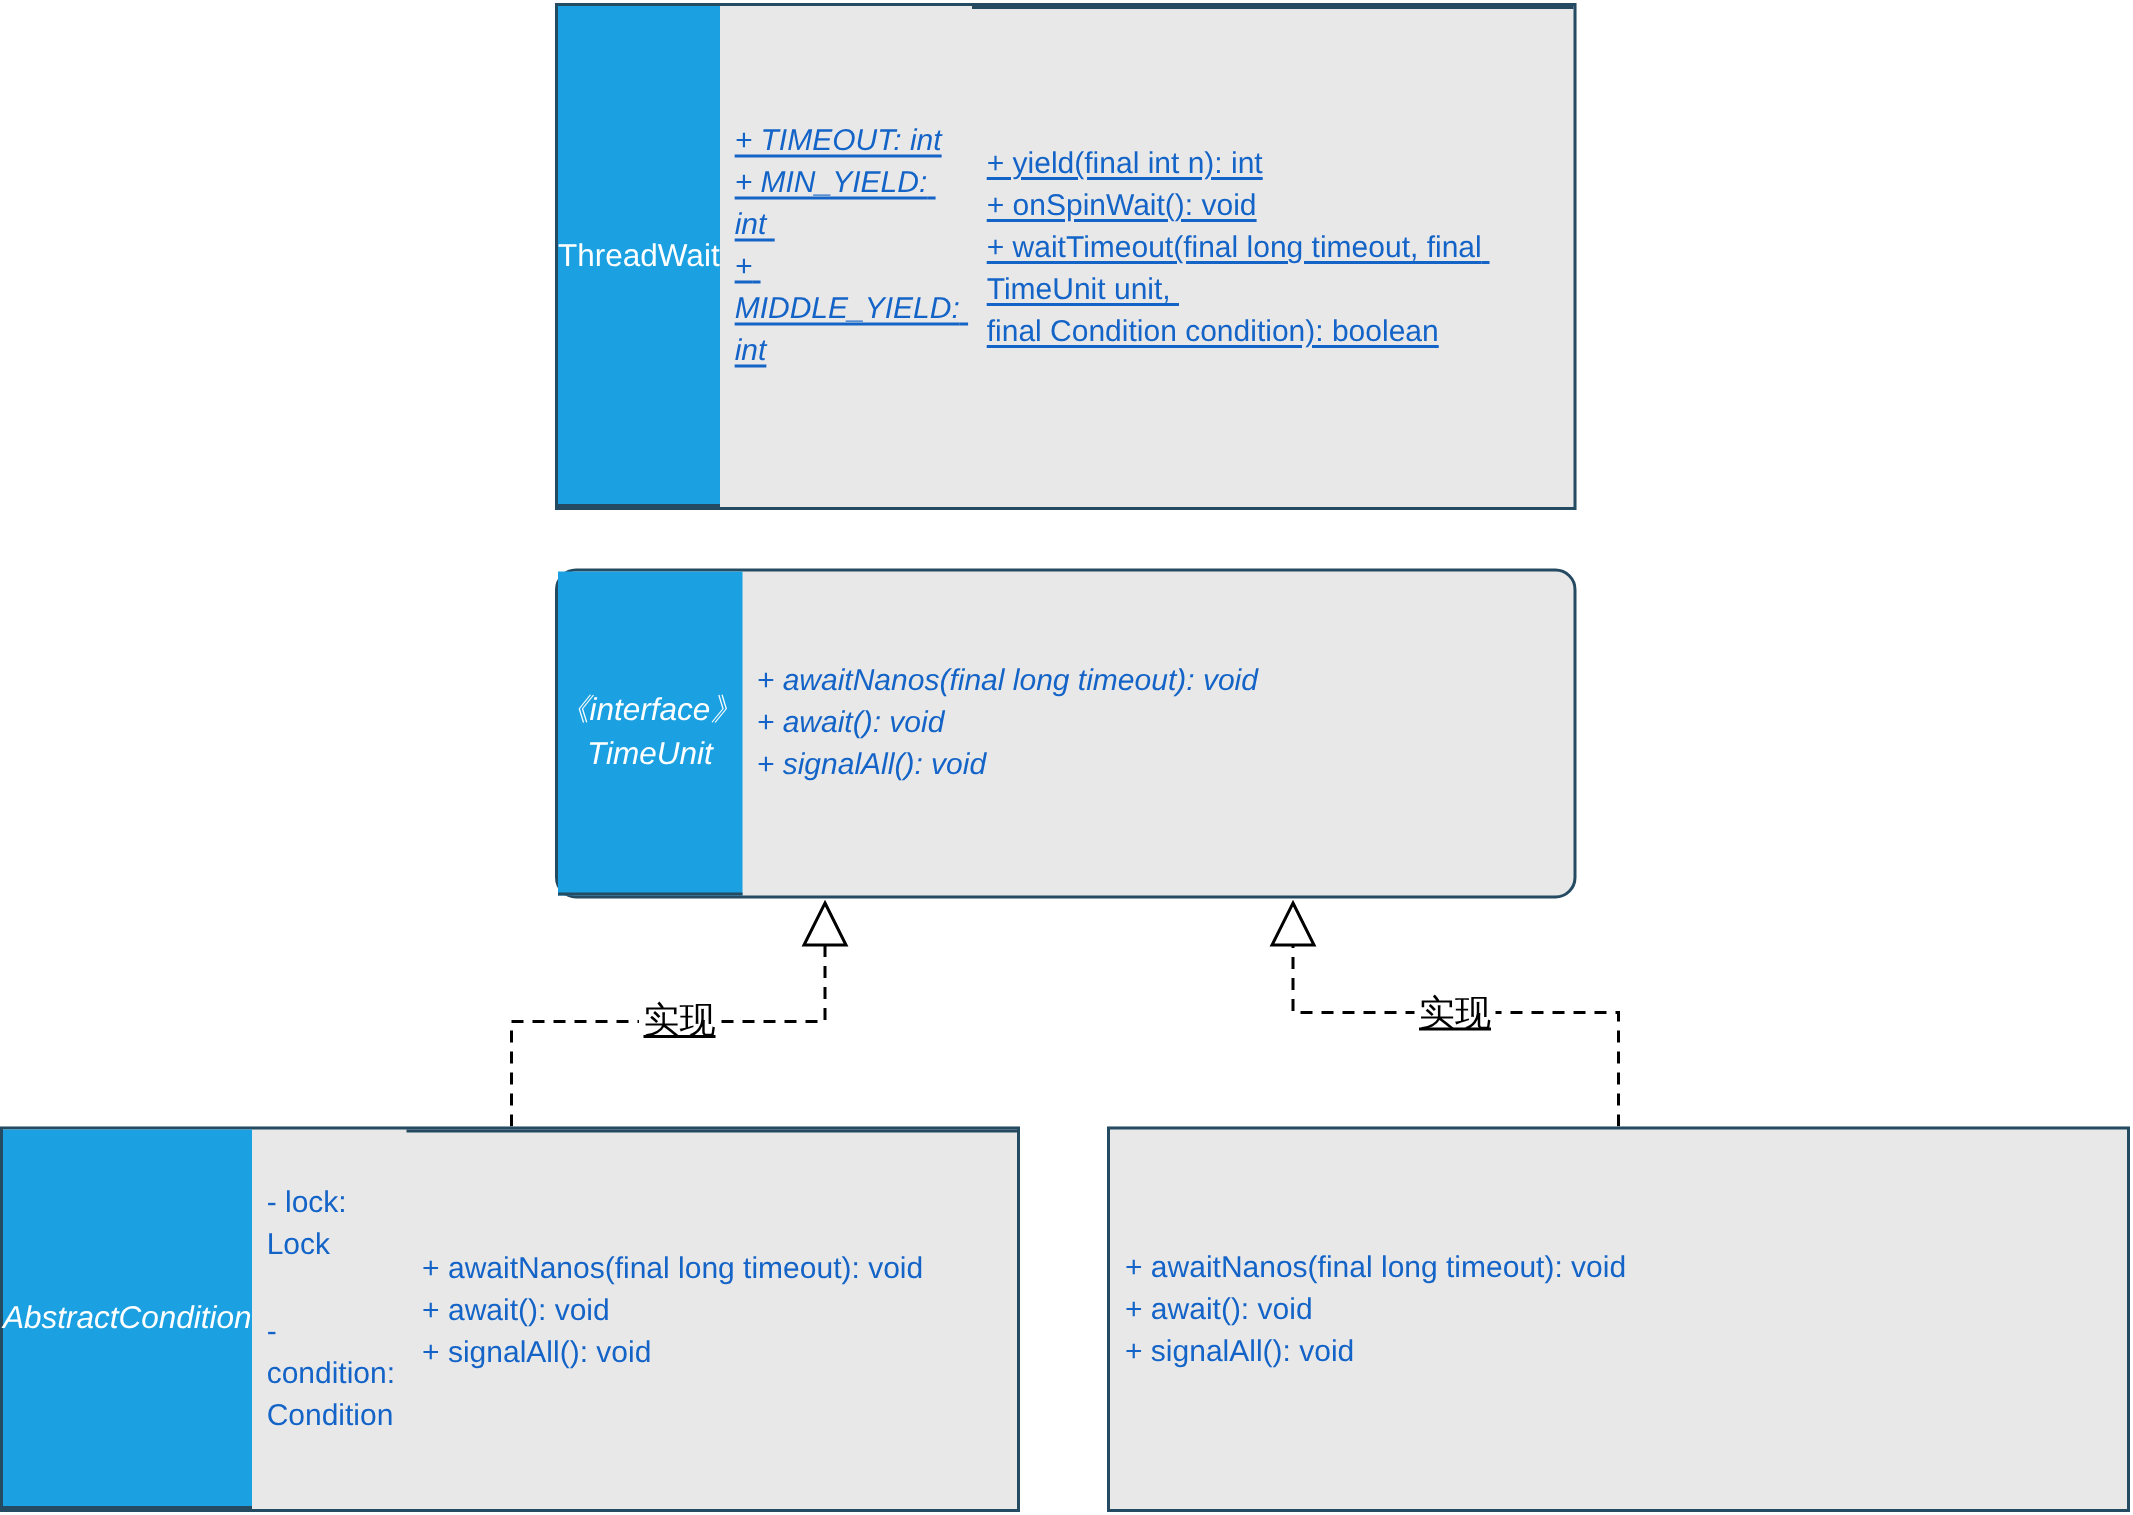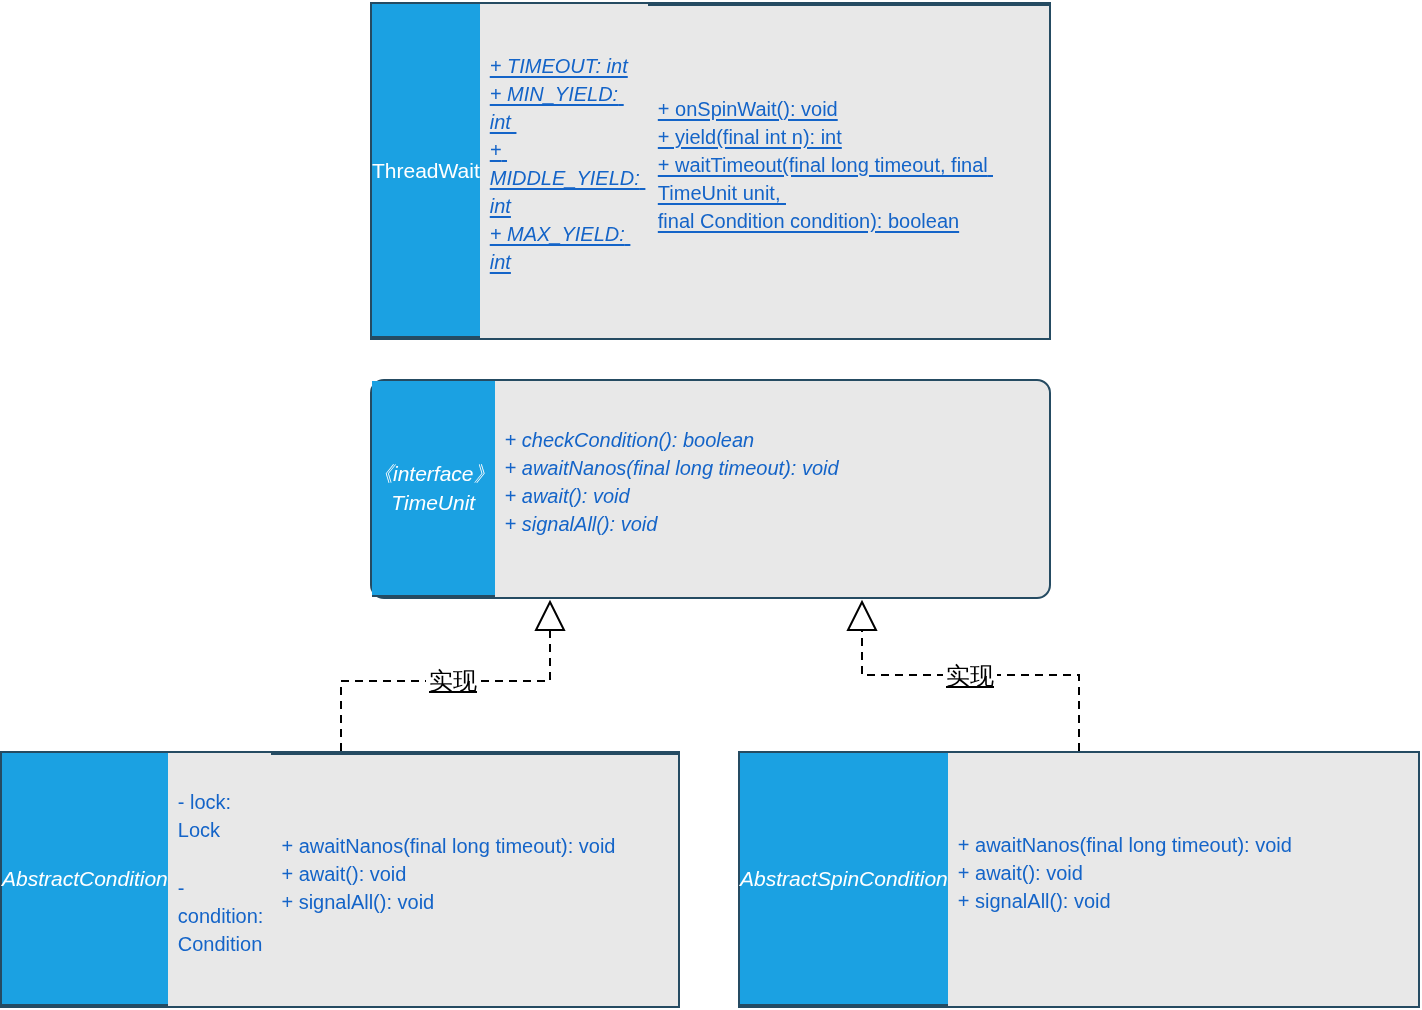--- a/index.html
+++ b/index.html
@@ -97,37 +97,35 @@
   <span class="edge-label" style="left:970px; top:676px;">实现</span>
 
   <div class="uml-class" id="box-threadwait">
     <div class="uml-header">
       <span>ThreadWait</span>
     </div>
     <div class="compartment fields c-underline c-italic">
         <div class="line">+ TIMEOUT: int</div>
         <div class="line">+ MIN_YIELD: int </div>
         <div class="line">+ MIDDLE_YIELD: int</div>
-        <div class="line">+ MAX_YIELD: int</div>
       </div>
     <div class="compartment grow divided c-underline">
+        <div class="line">+ yield(final int n): int</div>
         <div class="line">+ onSpinWait(): void</div>
-        <div class="line">+ yield(final int n): int</div>
         <div class="line">+ waitTimeout(final long timeout, final TimeUnit unit, 
 final Condition condition): boolean</div>
       </div>
   </div>
 
   <div class="uml-class" id="box-condition">
     <div class="uml-header tall italic">
       <span>《interface》</span>
       <span>TimeUnit</span>
     </div>
     <div class="compartment grow c-italic">
-        <div class="line">+ checkCondition(): boolean</div>
         <div class="line">+ awaitNanos(final long timeout): void</div>
         <div class="line">+ await(): void</div>
         <div class="line">+ signalAll(): void</div>
       </div>
   </div>
 
   <div class="uml-class" id="box-abstract-condition">
     <div class="uml-header italic">
       <span>AbstractCondition</span>
     </div>
@@ -136,23 +134,20 @@
         <div class="line">- condition: Condition</div>
       </div>
     <div class="compartment grow divided">
         <div class="line">+ awaitNanos(final long timeout): void</div>
         <div class="line">+ await(): void</div>
         <div class="line">+ signalAll(): void</div>
       </div>
   </div>
 
   <div class="uml-class" id="box-abstract-spin">
-    <div class="uml-header italic">
-      <span>AbstractSpinCondition</span>
-    </div>
     <div class="compartment grow">
         <div class="line">+ awaitNanos(final long timeout): void</div>
         <div class="line">+ await(): void</div>
         <div class="line">+ signalAll(): void</div>
       </div>
   </div>
 
 </div>
 
 </body></html>

